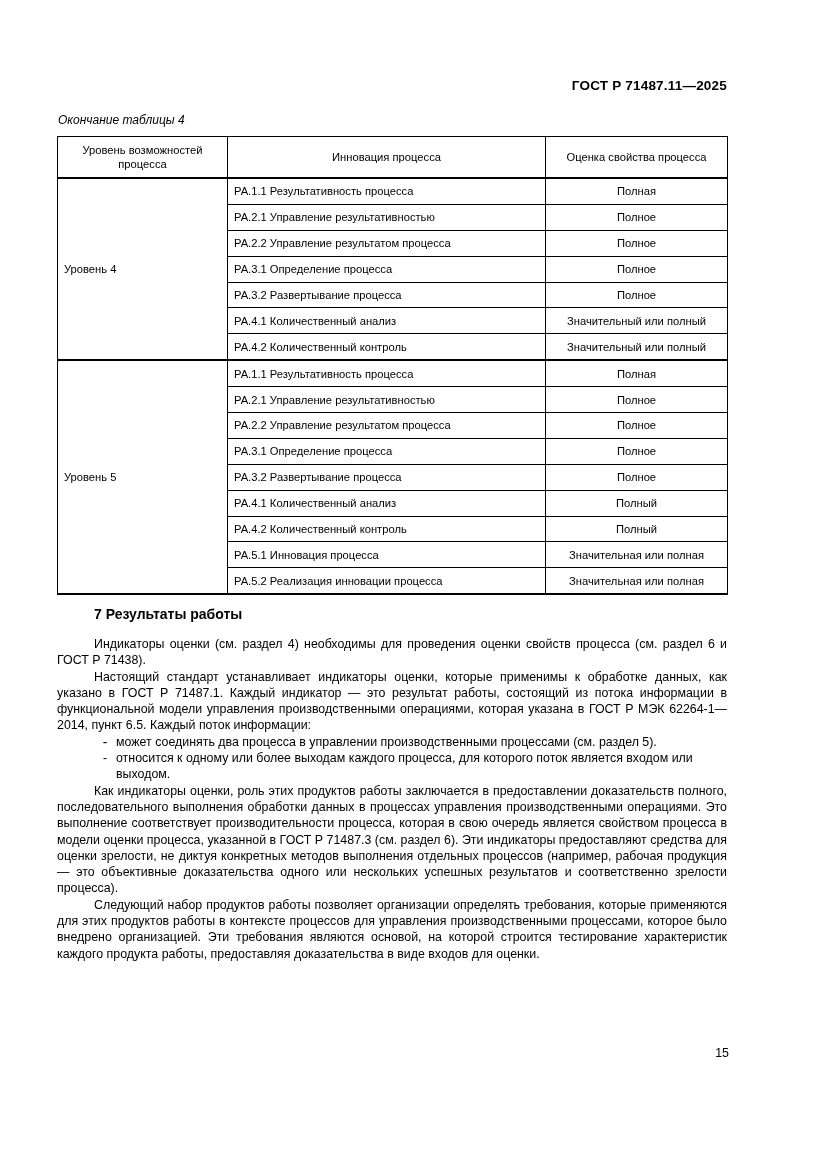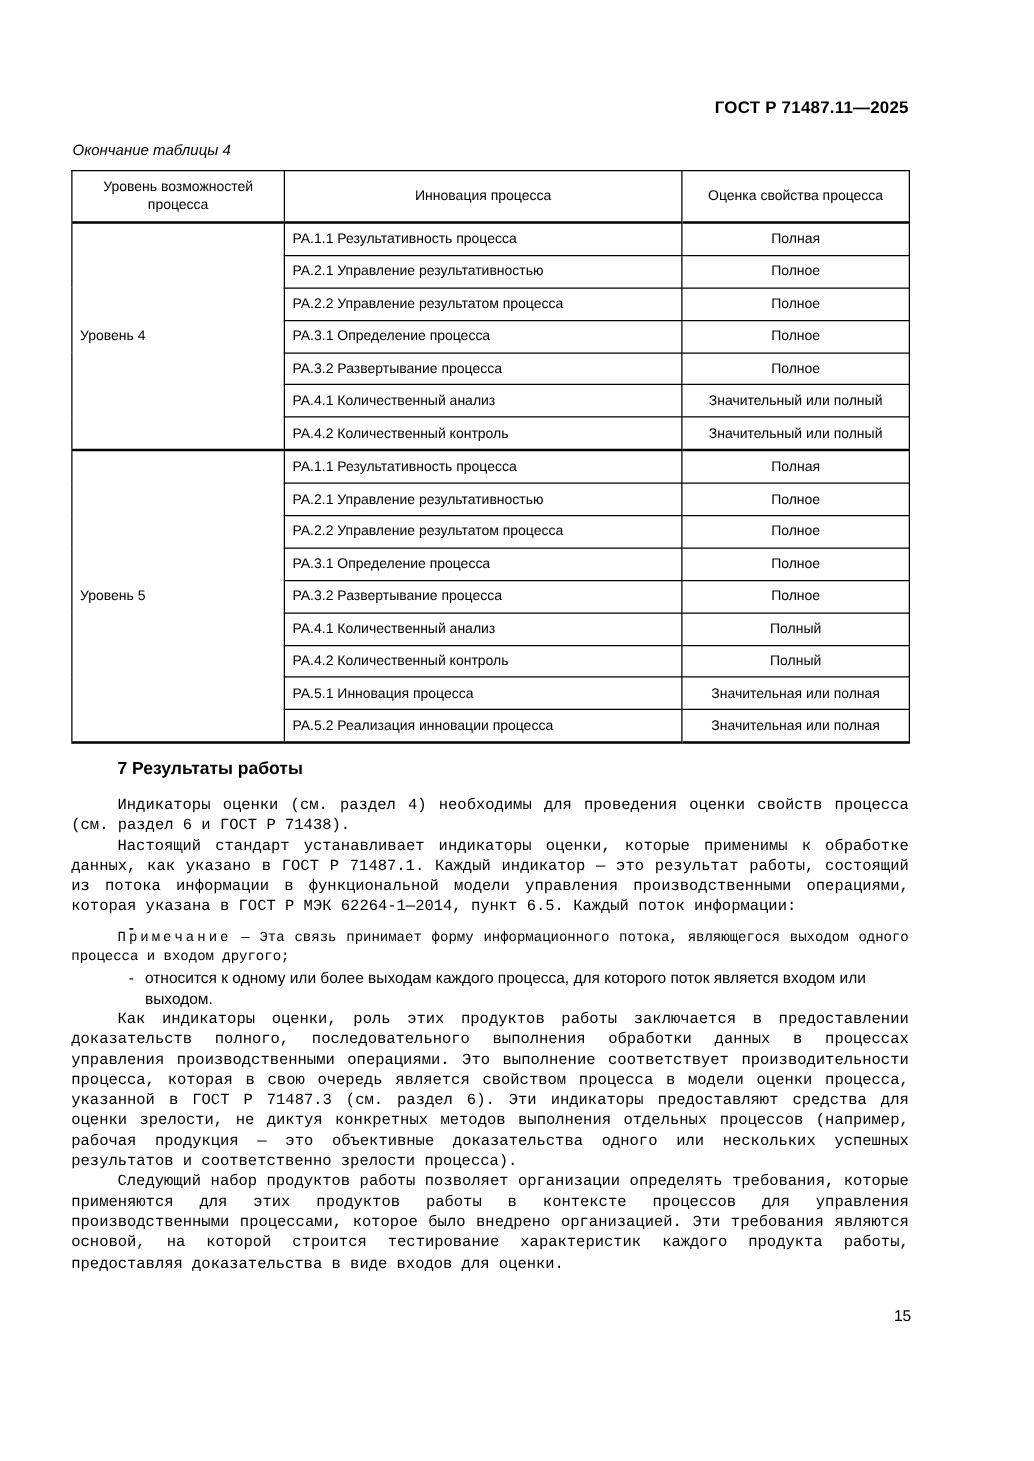--- a/index.html
+++ b/index.html
@@ -109,21 +109,20 @@
     left: 57px;
     top: 636px;
     width: 670px;
     font-size: 12.4px;
     line-height: 16.3px;
     text-align: justify;
   }
   .body-flow p {
     margin: 0;
     text-indent: 37px;
-    font-family: Liberation Mono, monospace;
   }
   .body-flow ul {
     margin: 0;
     padding: 0;
     list-style: none;
   }
   .body-flow ul li {
     margin: 0;
     padding-left: 59px;
     position: relative;
@@ -252,24 +251,23 @@
   </div>
 
   <div class="section-head">7 Результаты работы</div>
 
   <div class="body-flow">
     <p>Индикаторы оценки (см. раздел 4) необходимы для проведения оценки свойств процесса (см. раздел 6 и ГОСТ Р 71438).</p>
     <p>Настоящий стандарт устанавливает индикаторы оценки, которые применимы к обработке данных, как указано в ГОСТ Р 71487.1. Каждый индикатор — это результат работы, состоящий из потока информации в функциональной модели управления производственными операциями, которая указана в ГОСТ Р МЭК 62264-1—2014, пункт 6.5. Каждый поток информации:</p>
 
     <ul>
       <li><span class="dash">-</span></li>
-      <li><span class="dash">-</span></li>
+      <li><span class="dash">-</span><span>может соединять два процесса в управлении производственными процессами (см. раздел 5).</span></li>
     </ul>
 
-    <p class="note"><span class="note-word">Примечание</span><span> — Эта связь принимает форму информационного потока, являющегося выходом одного процесса и входом другого;</span></p>
 
     <ul class="gap-before">
       <li><span class="dash">-</span><span>относится к одному или более выходам каждого процесса, для которого поток является входом или выходом.</span></li>
     </ul>
 
     <p>Как индикаторы оценки, роль этих продуктов работы заключается в предоставлении доказательств полного, последовательного выполнения обработки данных в процессах управления производственными операциями. Это выполнение соответствует производительности процесса, которая в свою очередь является свойством процесса в модели оценки процесса, указанной в ГОСТ Р 71487.3 (см. раздел 6). Эти индикаторы предоставляют средства для оценки зрелости, не диктуя конкретных методов выполнения отдельных процессов (например, рабочая продукция — это объективные доказательства одного или нескольких успешных результатов и соответственно зрелости процесса).</p>
     <p>Следующий набор продуктов работы позволяет организации определять требования, которые применяются для этих продуктов работы в контексте процессов для управления производственными процессами, которое было внедрено организацией. Эти требования являются основой, на которой строится тестирование характеристик каждого продукта работы, предоставляя доказательства в виде входов для оценки.</p>
   </div>
 
   <div class="folio">15</div>

